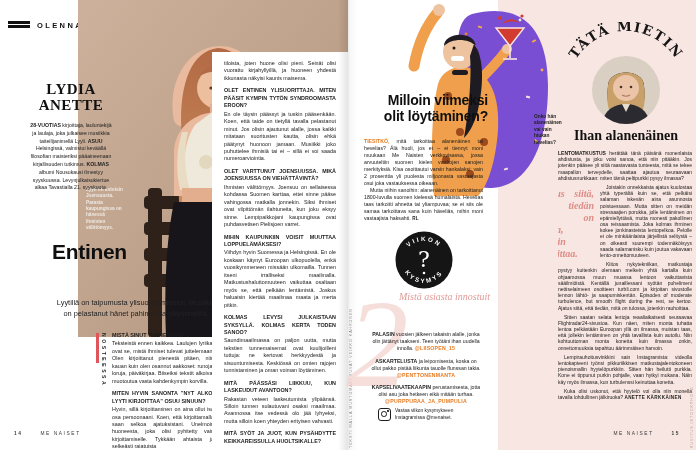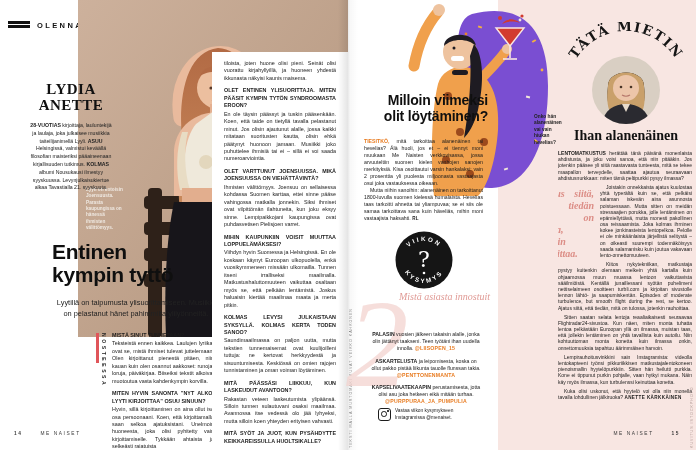--- a/index.html
+++ b/index.html
@@ -92,21 +92,20 @@
   <div class="abs serif" style="left:28px;top:82px;width:86px;text-align:center;font-weight:bold;font-size:15px;line-height:1.05;letter-spacing:.5px;color:#111;">
     <div>LYDIA</div>
     <div>ANETTE</div>
   </div>
   <div class="abs" style="left:29px;top:122px;width:84px;font-size:5.2px;line-height:1.5;text-align:center;color:#222;">
     <span class="lead">28-VUOTIAS</span><span> kirjoittaja, lauluntekijä ja laulaja, joka julkaisee musiikkia taiteilijanimellä Lyyli. </span><span class="lead">ASUU</span><span> Helsingissä, valmistui keväällä filosofian maisteriksi pääaineenaan kirjallisuuden tutkimus. </span><span class="lead">KOLMAS</span><span> albumi Nousukausi ilmestyy syyskuussa. Levynjulkaisukiertue alkaa Tavastialla 21. syyskuuta.</span>
   </div>
 
   <div class="abs" style="left:52px;top:240px;width:168px;text-align:left;font-weight:800;font-size:21px;line-height:1.1;letter-spacing:-.3px;color:#0f0f0f;">
     <div>Entinen</div>
-    <div>kympin tyttö</div>
   </div>
   <div class="abs" style="left:52px;top:297px;width:168px;text-align:center;font-size:7.4px;line-height:1.55;color:#222;">Lyytillä on taipumusta ylisuorittamiseen. Musiikki on pelastanut hänet pahimmilta ylilyönneiltä.</div>
 
   <div class="abs" style="left:96px;top:333px;width:3px;height:30px;background:#e0555a;"></div>
   <div class="abs vert" style="left:101px;top:333px;font-size:5px;font-weight:bold;letter-spacing:2.6px;color:#222;">NOSTEESSA</div>
 
   <div class="abs just" style="left:112px;top:332px;width:102px;height:116px;font-size:5.4px;line-height:1.38;overflow:hidden;">
     <p class="q" style="margin-top:0;">MISTÄ SINUT TUNNETAAN?</p>
     <p class="a">Teksteistä ennen kaikkea. Laulujen lyriikat ovat se, mistä ihmiset tulevat juttelemaan. Olen kirjoittanut pienestä pitäen, niin kauan kuin olen osannut aakkoset: runoja, loruja, päiväkirjaa. Biiseiksi tekstit alkoivat muotoutua vasta kahdenkympin korvilla.</p>
     <p class="q">MITEN HYVIN SANONTA ”NYT ALKOI LYYTI KIRJOITTAA” OSUU SINUUN?</p>

